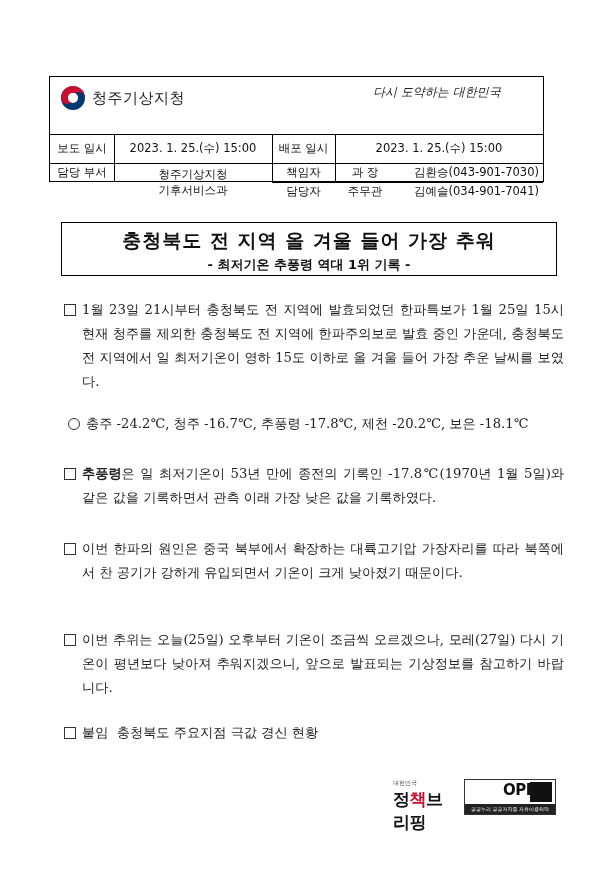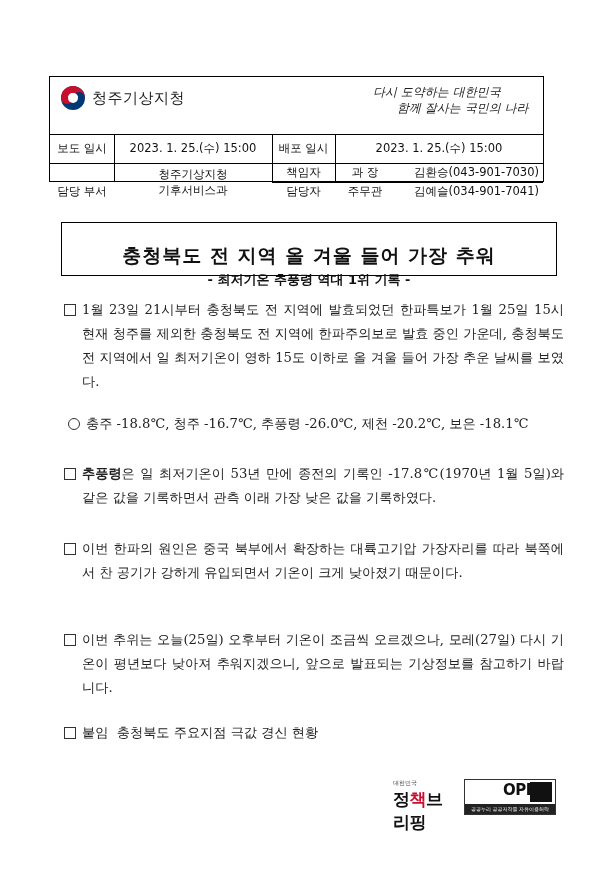--- a/index.html
+++ b/index.html
@@ -17,21 +17,21 @@
   .slogan { position:absolute; right:10px; top:7px; font-family:"DejaVu Serif", serif; font-style:italic; font-size:12px; line-height:16px; color:#222; text-align:left; width:160px; }
   .slogan .l2 { padding-left:24px; display:block; }
 
   .row { position:absolute; left:0; right:0; font-size:11.5px; }
   .cell { position:absolute; top:0; bottom:0; display:flex; align-items:center; justify-content:center; box-sizing:border-box; }
   .vline { position:absolute; width:0; border-left:1px solid #000; }
   .hline { position:absolute; height:0; border-top:1px solid #000; }
 
   
   .titlebox { left:61px; top:222px; width:496px; height:54px; border:1.5px solid #000; box-sizing:border-box; text-align:center; }
-  .main-title { font-size:19px; font-weight:bold; margin-top:20px; letter-spacing:1px; }
+  .main-title { font-size:19px; font-weight:bold; margin-top:5px; letter-spacing:1px; }
   .sub-title { font-size:13px; font-weight:bold; margin-top:2px; }
 
   
   .para { left:64px; width:500px; font-family:"DejaVu Serif", serif; font-size:13.2px; line-height:24px; color:#222; }
   .para .bullet { position:absolute; left:0; top:0; width:18px; }
   .para .text { margin-left:18px; text-align:justify; text-align-last:left; }
   .box-bullet { display:inline-block; width:10px; height:10px; border:1px solid #333; margin-top:6px; }
   .circ-bullet { display:inline-block; width:10px; height:10px; border:1px solid #333; border-radius:50%; margin-top:6px; }
   b.em { font-weight:bold; }
 
@@ -54,34 +54,33 @@
       <svg viewBox="0 0 26 26">
         <circle cx="13" cy="13" r="12" fill="#003876"></circle>
         <path d="M1 13 A12 12 0 0 1 25 13 A6 6 0 0 0 13 13 A6 6 0 0 1 1 13 Z" fill="#c8102e"></path>
         <circle cx="13" cy="13" r="5" fill="#ffffff"></circle>
         <path d="M8 13 A5 5 0 0 1 18 13 Z" fill="#ffffff"></path>
       </svg>
       <span class="logo-text">청주기상지청</span>
     </div>
     <div class="slogan">
       <span>다시 도약하는 대한민국</span>
-      <span class="l2">함께 잘사는 국민의 나라</span>
     </div>
   </div>
 
   <div class="row" style="top:57px;height:29px;">
     <div class="cell" style="left:0;width:64px;">보도 일시</div>
     <div class="cell" style="left:64px;width:158px;">2023. 1. 25.(수) 15:00</div>
     <div class="cell" style="left:222px;width:63px;">배포 일시</div>
     <div class="cell" style="left:285px;right:0;">2023. 1. 25.(수) 15:00</div>
   </div>
   <div class="hline" style="left:0;right:0;top:86px;"></div>
 
   <div class="row" style="top:86px;height:38px;">
-    <div class="cell" style="left:0;width:64px;align-items:flex-start;padding-top:21px;">담당 부서</div>
+    <div class="cell" style="left:0;width:64px;align-items:flex-start;padding-top:2px;">담당 부서</div>
     <div class="cell" style="left:64px;width:158px;flex-direction:column;line-height:16px;">
       <span>청주기상지청</span>
       <span>기후서비스과</span>
     </div>
     <div class="cell" style="left:222px;width:63px;height:19px;">책임자</div>
     <div class="cell" style="left:285px;width:60px;height:19px;">과  장</div>
     <div class="cell" style="left:345px;right:4px;height:19px;justify-content:flex-end;">김환승(043-901-7030)</div>
     <div class="cell" style="left:222px;width:63px;top:19px;height:19px;">담당자</div>
     <div class="cell" style="left:285px;width:60px;top:19px;height:19px;">주무관</div>
     <div class="cell" style="left:345px;right:4px;top:19px;height:19px;justify-content:flex-end;">김예슬(034-901-7041)</div>
@@ -98,21 +97,21 @@
   <div class="sub-title">- 최저기온 추풍령 역대 1위 기록 -</div>
 </div>
 
 <div class="abs para" style="top:298px;">
   <span class="bullet"><span class="box-bullet"></span></span>
   <div class="text">1월 23일 21시부터 충청북도 전 지역에 발효되었던 한파특보가 1월 25일 15시 현재 청주를 제외한 충청북도 전 지역에 한파주의보로 발효 중인 가운데, 충청북도 전 지역에서 일 최저기온이 영하 15도 이하로 올 겨울 들어 가장 추운 날씨를 보였다.</div>
 </div>
 
 <div class="abs para" style="top:412px;left:68px;width:496px;">
   <span class="bullet"><span class="circ-bullet"></span></span>
-  <div class="text">충주 -18.8℃, 청주 -16.7℃, 추풍령 -26.0℃, 제천 -20.2℃, 보은 -18.1℃</div>
+  <div class="text">충주 -24.2℃, 청주 -16.7℃, 추풍령 -17.8℃, 제천 -20.2℃, 보은 -18.1℃</div>
 </div>
 
 <div class="abs para" style="top:462px;">
   <span class="bullet"><span class="box-bullet"></span></span>
   <div class="text"><b class="em">추풍령</b><span>은 일 최저기온이 53년 만에 종전의 기록인 -17.8℃(1970년 1월 5일)와 같은 값을 기록하면서 관측 이래 가장 낮은 값을 기록하였다.</span></div>
 </div>
 
 <div class="abs para" style="top:537px;">
   <span class="bullet"><span class="box-bullet"></span></span>
   <div class="text">이번 한파의 원인은 중국 북부에서 확장하는 대륙고기압 가장자리를 따라 북쪽에서 찬 공기가 강하게 유입되면서 기온이 크게 낮아졌기 때문이다.</div>

